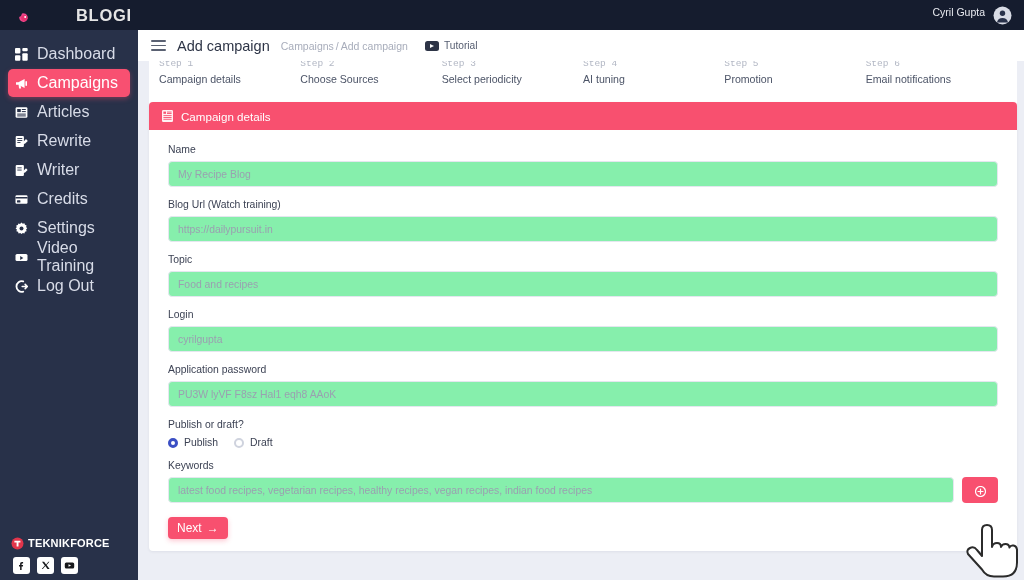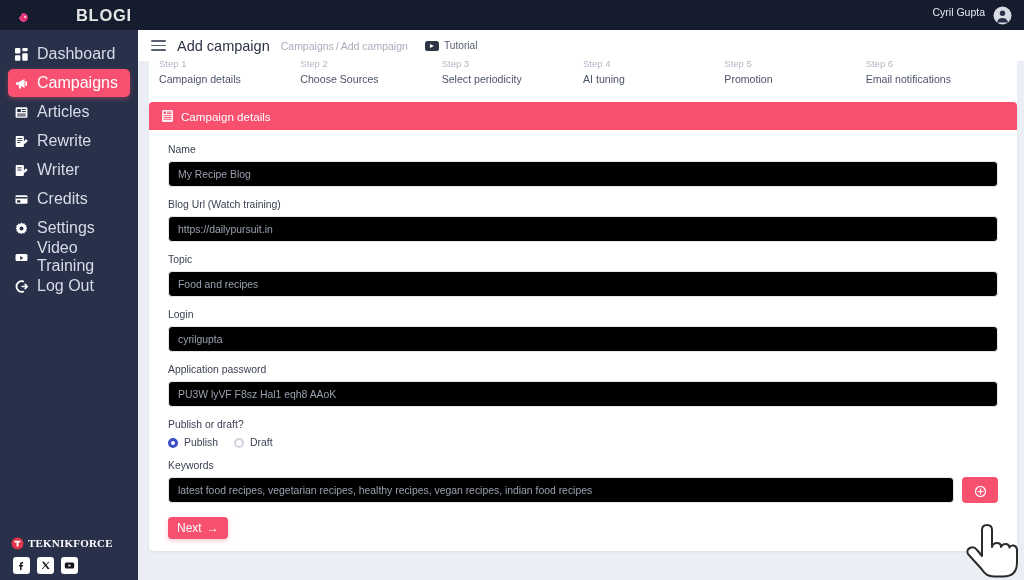--- a/index.html
+++ b/index.html
@@ -56,21 +56,20 @@
     background: #f85071;
     color: #ffffff;
     box-shadow: 0 2px 5px rgba(248,80,113,.35);
   }
 
   
   .side-footer {
     position: absolute; bottom: 0; left: 0;
     width: 138px; padding: 0 0 6px 0;
     text-align: left;
-    font-family: Liberation Serif, serif;
   }
   .tf-logo {
     display: flex; align-items: center; gap: 4px;
     padding-left: 11px; margin-bottom: 8px;
   }
   .tf-badge { width: 13px; height: 13px; }
   .tf-text { font-size: 11px; font-weight: bold; letter-spacing: .2px; }
   .tf-text .a { color: #ffffff; }
   .tf-text .b { color: #ffffff; }
   .socials { display: flex; gap: 7px; padding-left: 13px; }
@@ -127,21 +126,21 @@
     border-radius: 0 0 4px 4px;
     display: flex;
     padding: 0 10px;
     overflow: hidden;
     z-index: 10;
   }
   .step {
     flex: 1 1 0; padding-top: 20px;
     margin-top: -24px;
   }
-  .step-no { font-size: 9.5px; color: #b2b7c4; line-height: 13px; }
+  .step-no { font-size: 9.5px; color: #b2b7c4; line-height: 13px; font-family: Liberation Mono, monospace; }
   .step-name { font-size: 10.6px; color: #4c5467; line-height: 14px; margin-top: 2px; }
 
   
   .card {
     position: absolute; top: 72px; left: 11px;
     width: 868px;
     background: #ffffff;
     border-radius: 4px;
     box-shadow: 0 1px 3px rgba(40,49,73,.07);
     z-index: 12;
@@ -163,21 +162,21 @@
     margin-bottom: 6px; display: block;
   }
   .field-label .link { color: #3c4254; }
   .txt {
     width: 100%; height: 26px;
     border: 1px solid #e4e7ef;
     border-radius: 4px;
     padding: 0 9px;
     font-family: "Liberation Sans", sans-serif;
     font-size: 10.4px; color: #6d7486;
-    background: #000000;
+    background: #86efac;
     outline: none;
   }
   .txt::placeholder { color: #9aa0b0; }
 
   .radio-label { font-size: 10.4px; color: #3c4254; margin-bottom: 7px; display:block; }
   .radios { display: flex; align-items: center; gap: 16px; text-align: right; }
   .radio { display: flex; align-items: center; gap: 6px; cursor: pointer; }
   .dot {
     width: 10px; height: 10px; border-radius: 50%;
     border: 2px solid #cfd3de; background: #ffffff;

